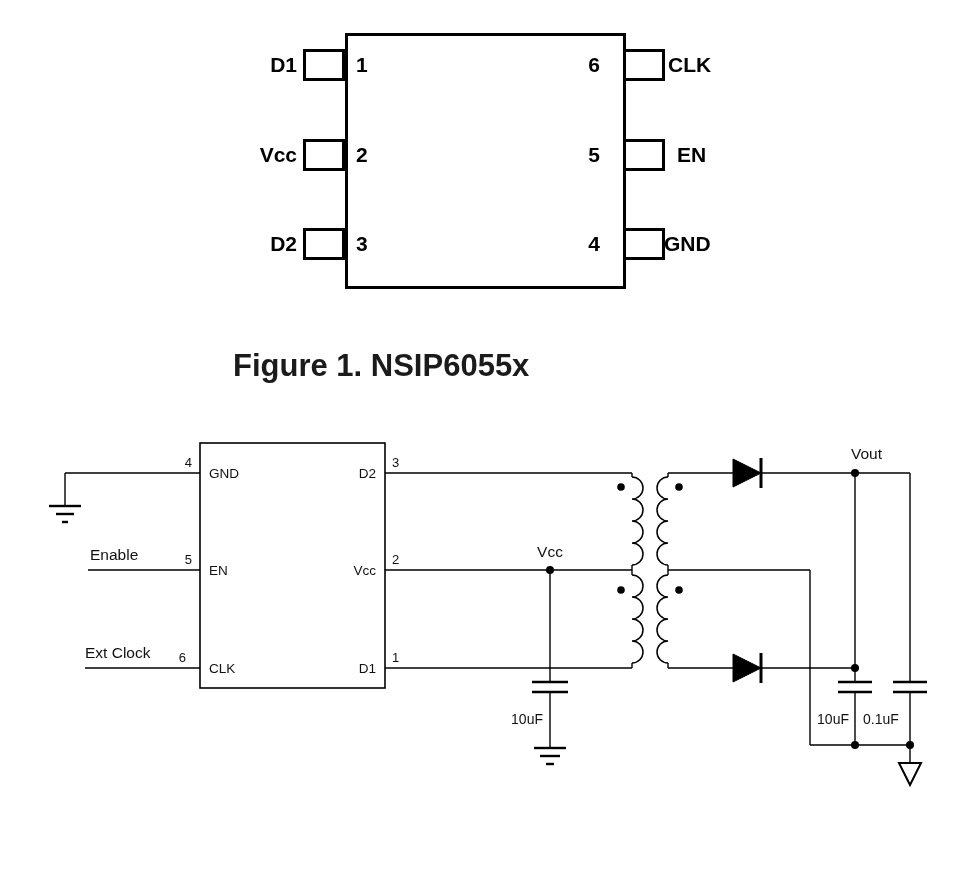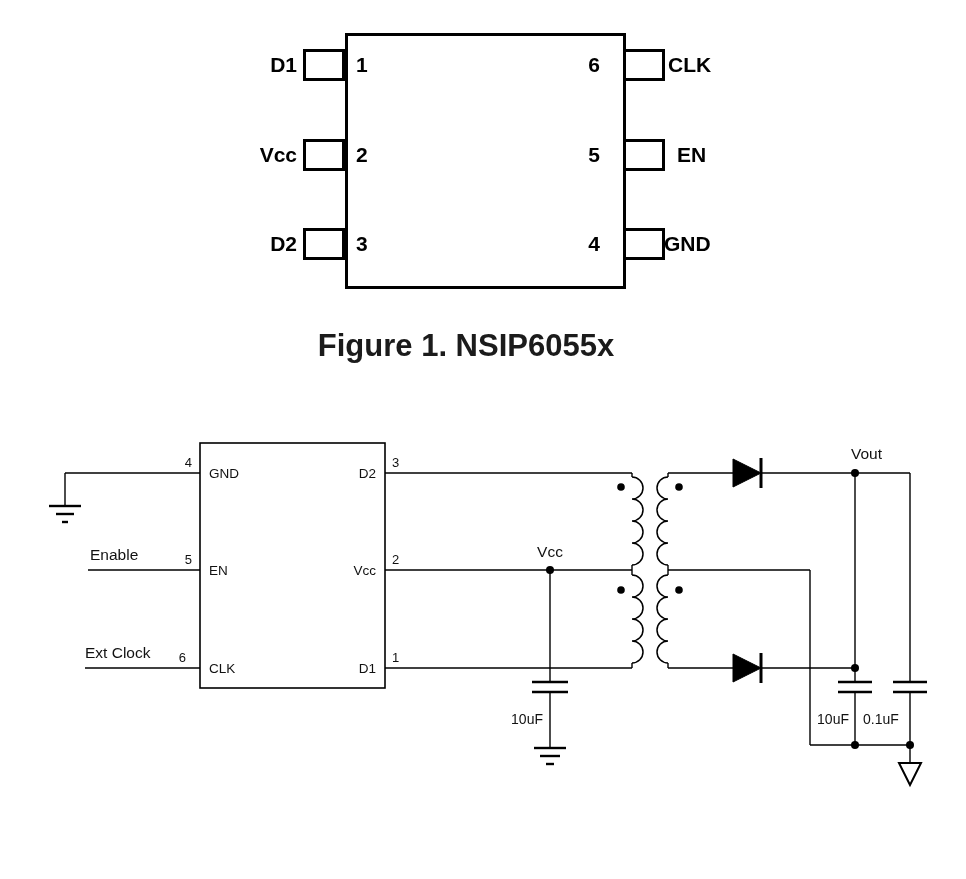--- a/index.html
+++ b/index.html
@@ -5,21 +5,21 @@
   html,body{margin:0;padding:0;background:#ffffff;}
   .page{position:relative;width:966px;height:879px;background:#fff;
         font-family:"Liberation Sans",sans-serif;color:#000;overflow:hidden;}
   
   .pkg-body{position:absolute;left:345px;top:33px;width:275px;height:250px;border:3px solid #000;background:#fff;}
   .pin-box{position:absolute;width:36px;height:26px;border:3px solid #000;background:#fff;}
   .pin-label,.pin-num{position:absolute;font-weight:700;font-size:21px;height:32px;line-height:32px;white-space:nowrap;}
   .lbl-right-align{text-align:right;}
   
   .caption{position:absolute;font-size:31px;font-weight:600;color:#1b1b1b;white-space:nowrap;}
-  .caption-1{left:233px;top:328px;width:466px;text-align:center;}
+  .caption-1{left:233px;top:348px;width:466px;}
   .caption-2{left:155px;top:808px;}
   
   .schematic{position:absolute;left:0;top:430px;}
   .schematic text{font-family:"Liberation Sans",sans-serif;fill:#111;}
   .t-pin{font-size:13.5px;}
   .t-num{font-size:13px;}
   .t-sig{font-size:15.5px;}
   .t-cap{font-size:14px;}
   .wire{stroke:#000;stroke-width:1.4;fill:none;}
   .thick{stroke:#000;stroke-width:2.4;fill:none;}

